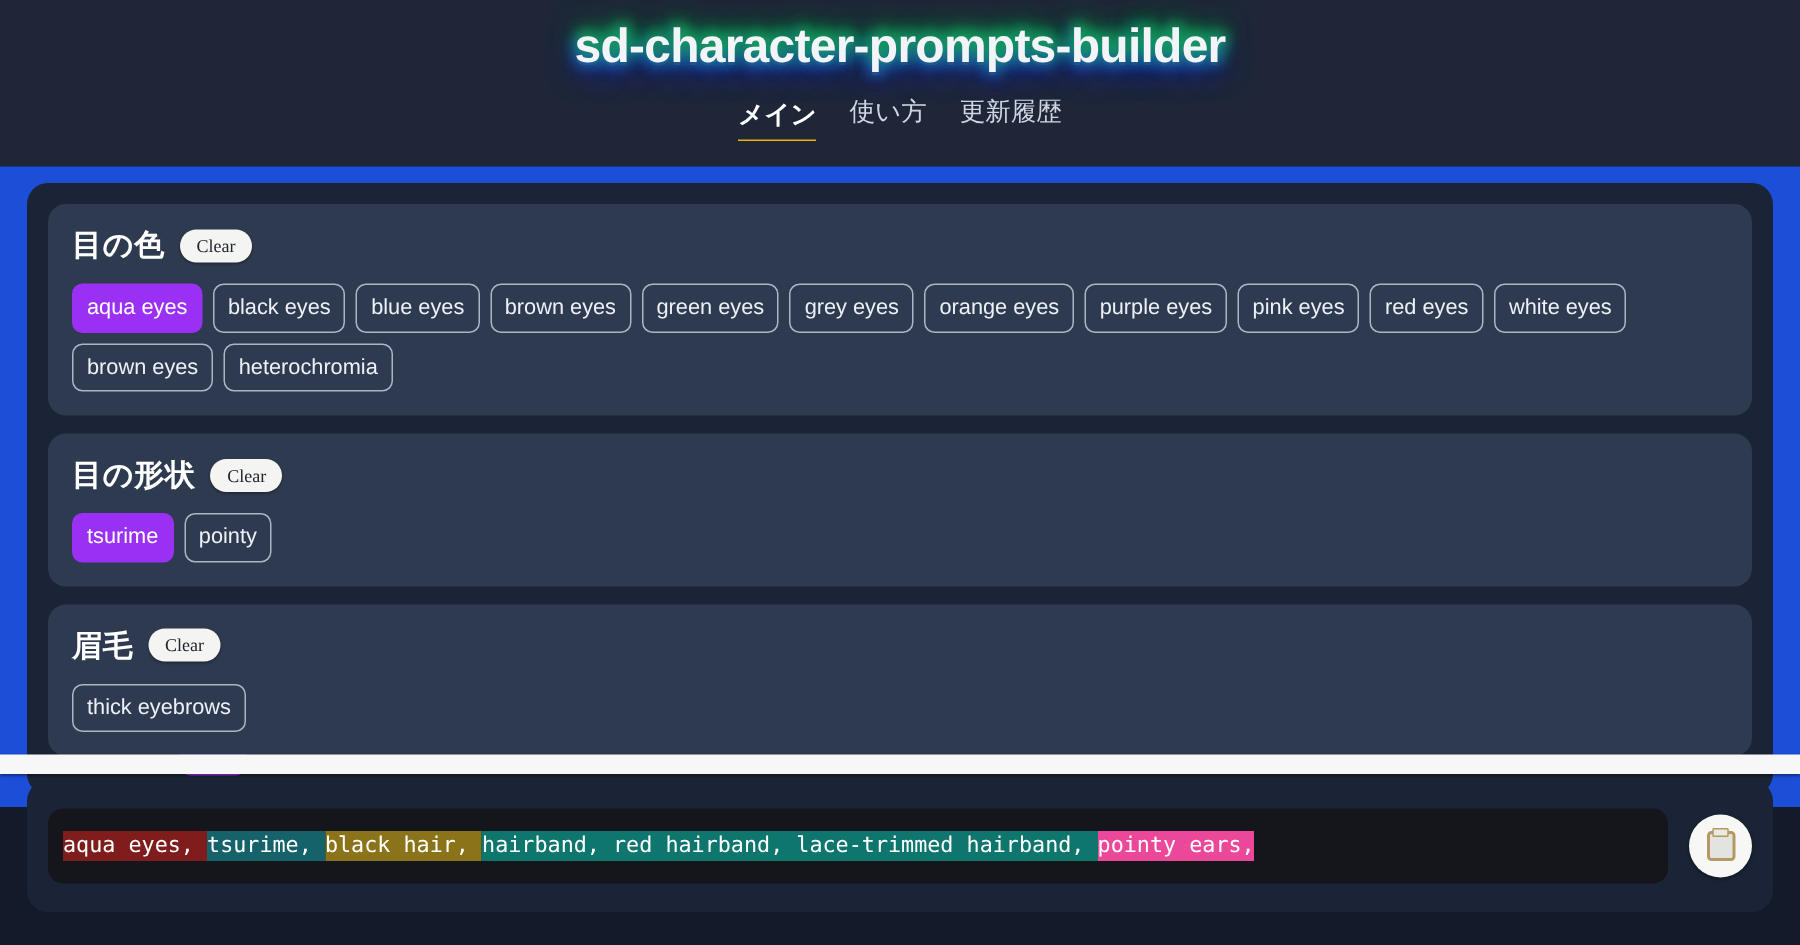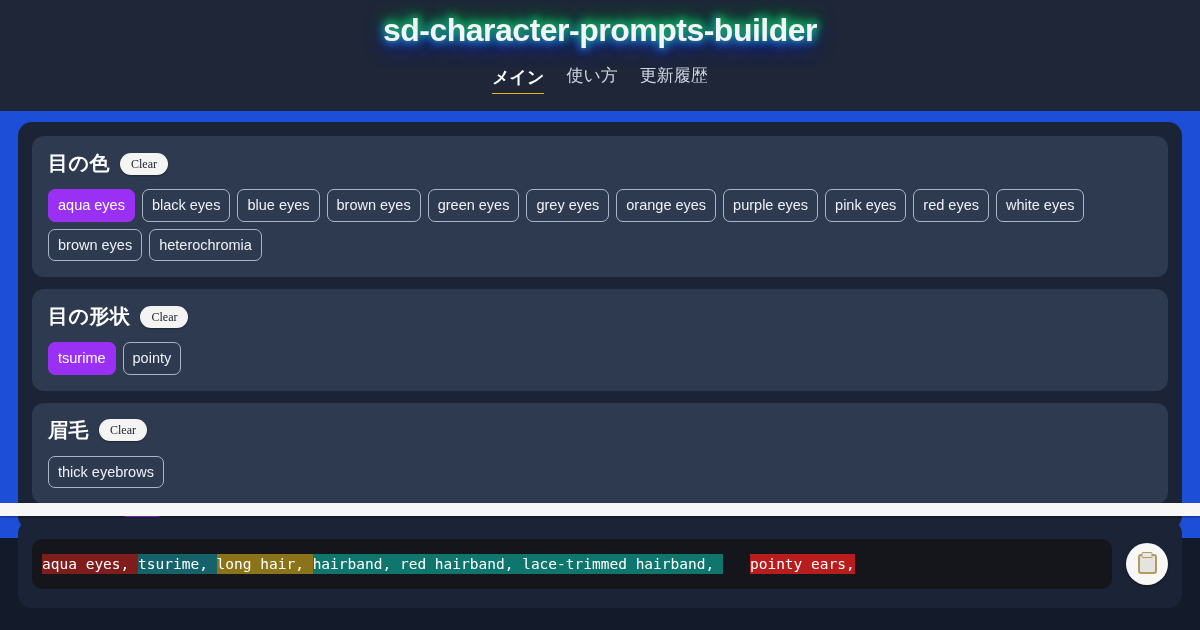--- a/index.html
+++ b/index.html
@@ -285,21 +285,21 @@
           <button class="chip">thick eyebrows</button>
         </div>
       </div>
     </div>
 </div>
 
 <div class="white-bar"></div>
 
 <div class="output-bar">
   <div class="output-box">
-    <div class="prompt-text"><span style="background: #7f1d1d;">aqua eyes, </span><span style="background: rgb(21, 98, 107);">tsurime, </span><span style="background: rgb(138, 115, 24);">long hair, </span><span style="background: #0f766e;">hairband, red hairband, lace-trimmed hairband, </span><span style="background: #b91c1c; margin-left: 27px;">pointy ears,</span></div>
+    <div class="prompt-text"><span style="background: #7f1d1d;">aqua eyes, </span><span style="background: rgb(21, 98, 107);">tsurime, </span><span style="background: rgb(138, 115, 24);">black hair, </span><span style="background: #0f766e;">hairband, red hairband, lace-trimmed hairband, </span><span style="background: #ec4899;">pointy ears,</span></div>
   </div>
   <button class="copy-btn">
     <span class="clip"></span>
   </button>
 </div>
 
 <div style="position: absolute; left: 120px; top: 503px; width: 44px; height: 14px; background: rgb(155, 48, 245); border-radius: 0px 0px 7px 7px; z-index: 30;"></div>
 <div style="position: absolute; left: 136px; top: 509px; width: 14px; height: 7px; background: rgb(255, 255, 255); border-radius: 0px 0px 50% 50%; z-index: 31;"></div>
 
 </body></html>

